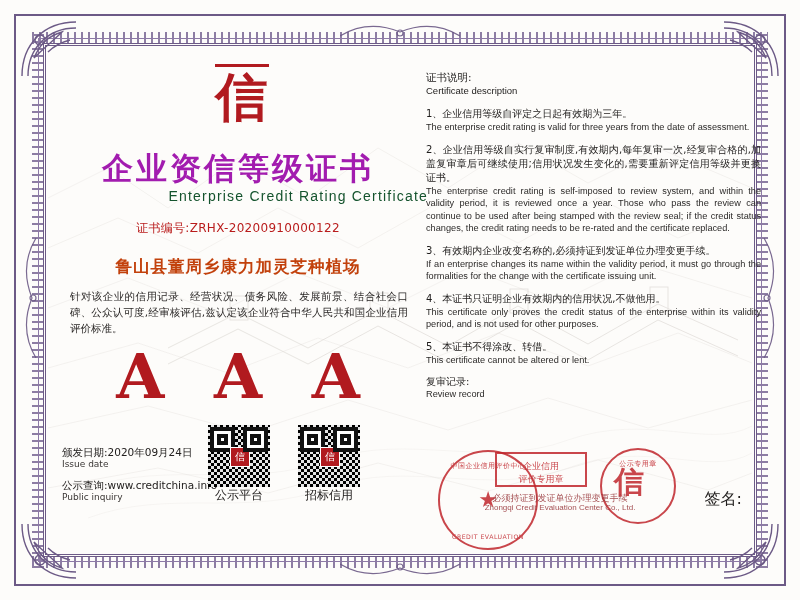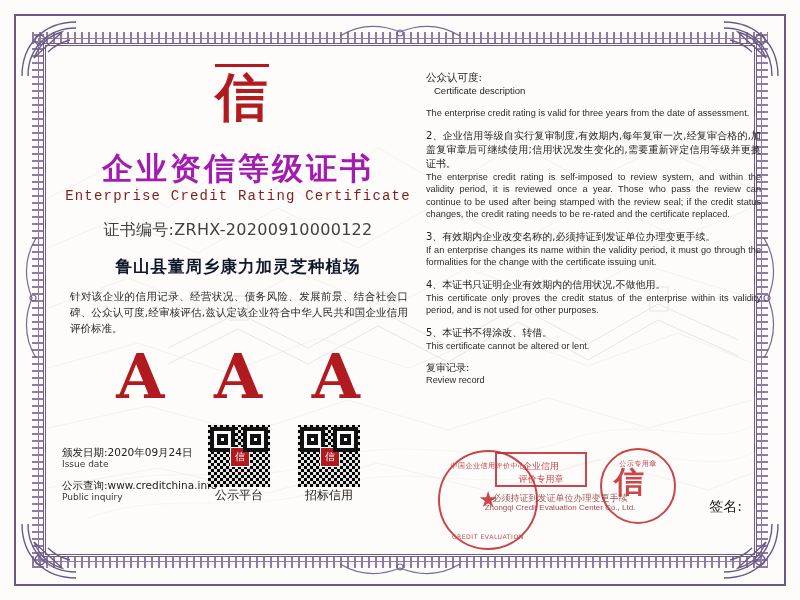--- a/index.html
+++ b/index.html
@@ -121,43 +121,43 @@
     text-align: center;
     font-family: "DejaVu Sans", sans-serif;
     font-size: 31px;
     font-weight: bold;
     color: #a21caf;
     letter-spacing: 3px;
   }
   .title-en {
     position: absolute;
     left: 0; top: 140px; width: 380px;
-    text-align: center;
-    font-family: Liberation Mono, monospace;
+    text-align: right;
+    font-family: Liberation Sans, sans-serif;
     font-size: 14px;
-    color: #7f1d1d;
+    color: #14532d;
     letter-spacing: 1.2px;
   }
   .cert-no {
     position: absolute;
     left: 0; top: 172px; width: 380px;
     text-align: center;
     font-family: "DejaVu Sans", sans-serif;
-    font-size: 16px;
-    color: #404040;
+    font-size: 12px;
+    color: #b91c1c;
     letter-spacing: .3px;
   }
   .company {
     position: absolute;
     left: 0; top: 208px; width: 380px;
     text-align: center;
     font-family: Liberation Sans, sans-serif;
     font-size: 16.5px;
     font-weight: bold;
-    color: #0f172a;
+    color: #c2410c;
     letter-spacing: 1px;
   }
   .statement {
     position: absolute;
     left: 22px; top: 240px; width: 338px;
     font-family: "DejaVu Sans", sans-serif;
     font-size: 10.5px;
     line-height: 16px;
     color: #2a2726;
     text-align: justify;
@@ -232,21 +232,21 @@
   }
 
   
   .desc-head {
     font-family: "DejaVu Sans", sans-serif;
     font-size: 10.5px;
     line-height: 14px;
     color: #1e1c1b;
     margin-bottom: 9px;
   }
-  .desc-head .en { font-family: "Liberation Sans", sans-serif; font-size: 9.5px; margin-left: 8px; }
+  .desc-head .en { font-family: "Liberation Sans", sans-serif; font-size: 9.5px; }
   .desc-item {
     margin-bottom: 9px;
   }
   .desc-item .cn {
     font-family: "DejaVu Sans", sans-serif;
     font-size: 10px;
     line-height: 14px;
     color: #1e1c1b;
     text-align: justify;
   }
@@ -328,23 +328,23 @@
     left: 430px; top: 503px;
     width: 260px;
     text-align: center;
     font-family: "Liberation Sans", sans-serif;
     font-size: 8px;
     color: #9a3b3f;
     opacity: .9;
   }
   .signature {
     position: absolute;
-    right: 58px; bottom: 84px;
-    font-family: "DejaVu Sans", sans-serif;
-    font-size: 14px;
+    right: 58px; bottom: 90px;
+    font-family: "DejaVu Sans", sans-serif;
+    font-size: 16px;
     color: #23201f;
     text-align: center;
   }
 </style>
 </head>
 <body>
 
 <div class="certificate">
 
   <div class="bg-art">
@@ -492,25 +492,26 @@
       <div class="qr-wrap two">
         <div class="qr">
           <div class="qr-badge">信</div>
         </div>
         <div class="qr-label">招标信用</div>
       </div>
     </div>
 
     <div class="right-col">
       <div class="desc-head">
-        <div>公众认可度:</div>
+        <div>证书说明:</div>
         <div class="en">Certificate description</div>
       </div>
 
       <div class="desc-item">
+        <div class="cn">1、企业信用等级自评定之日起有效期为三年。</div>
         <div class="en">The enterprise credit rating is valid for three years from the date of assessment.</div>
       </div>
       <div class="desc-item">
         <div class="cn">2、企业信用等级自实行复审制度,有效期内,每年复审一次,经复审合格的,加盖复审章后可继续使用;信用状况发生变化的,需要重新评定信用等级并更换证书。</div>
         <div class="en">The enterprise credit rating is self-imposed to review system, and within the validity period, it is reviewed once a year. Those who pass the review can continue to be used after being stamped with the review seal; if the credit status changes, the credit rating needs to be re-rated and the certificate replaced.</div>
       </div>
       <div class="desc-item">
         <div class="cn">3、有效期内企业改变名称的,必须持证到发证单位办理变更手续。</div>
         <div class="en">If an enterprise changes its name within the validity period, it must go through the formalities for the change with the certificate issuing unit.</div>
       </div>

